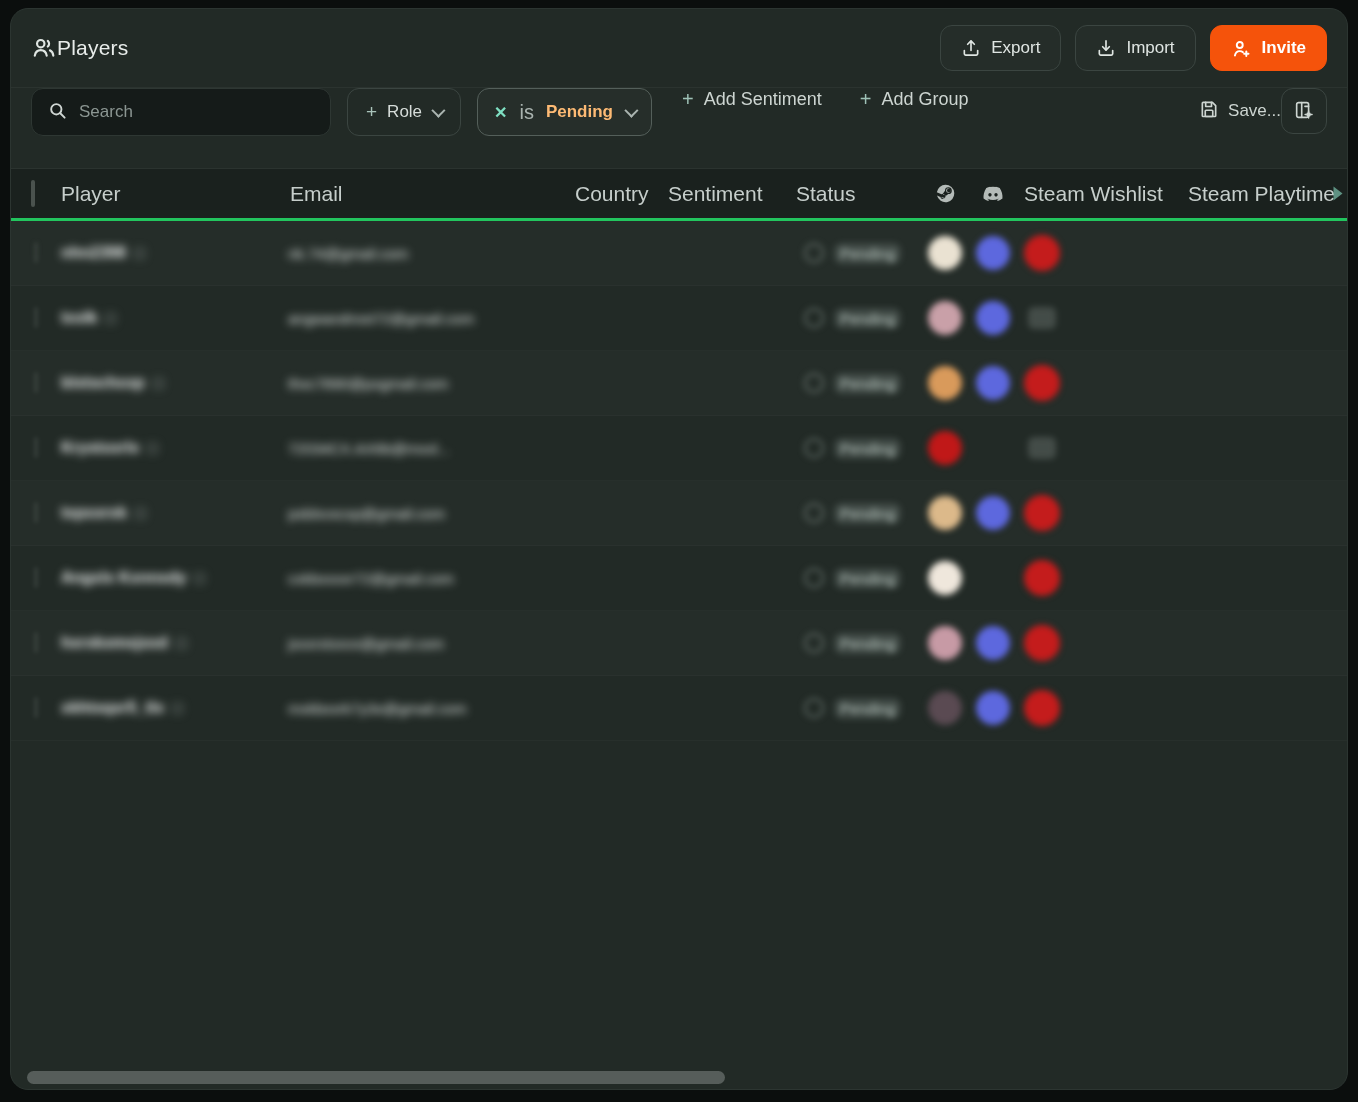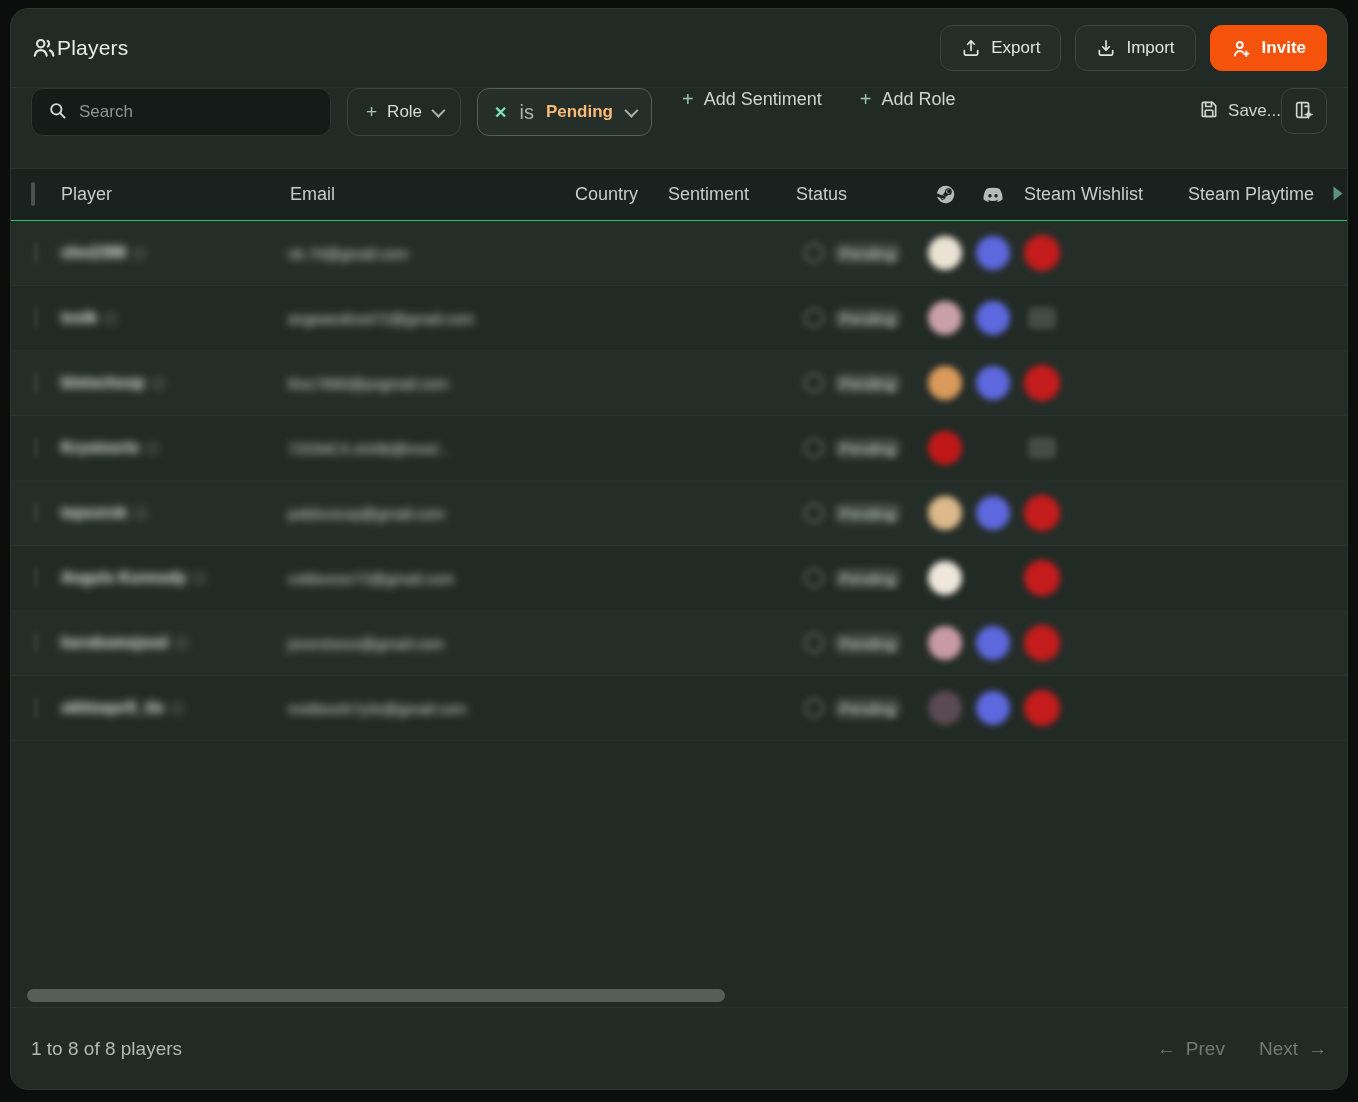--- a/index.html
+++ b/index.html
@@ -48,22 +48,22 @@
   .chevron { width:10px; height:10px; border-right:2px solid #aab4b0; border-bottom:2px solid #aab4b0; transform:rotate(45deg) translateY(-2px); }
   .text-btn { display:flex; align-items:center; gap:10px; background:none; border:none; color:#cdd5d1; font-size:18px; cursor:pointer; font-family:inherit; }
   .text-btn .plus { color:#9fc2b7; font-size:20px; }
   .right-tools { margin-left:auto; display:flex; align-items:center; }
   .save-btn { display:flex; align-items:center; gap:9px; background:none; border:none; color:#cdd5d1; font-size:17px; cursor:pointer; font-family:inherit; }
   .cols-btn { width:46px; height:46px; border:1px solid #3b4541; border-radius:12px; background:transparent; display:flex; align-items:center; justify-content:center; cursor:pointer; }
 
   
   .grid-row { display:grid; grid-template-columns:48px 229px 285px 93px 128px 127px 48px 47px 170px 1fr; align-items:center; }
   .thead {
-    height:53px; background:#1a211e; border-top:1px solid #2b332f; border-bottom:1px solid #22c55e;
-    color:#c6cecb; font-size:18px; flex:none; position:relative;
+    height:53px; background:#1a211e; border-top:1px solid #2b332f; border-bottom:3px solid #22c55e;
+    color:#c6cecb; font-size:21px; flex:none; position:relative;
   }
   .thead .cell { padding-left:2px; }
   .checkbox { width:22px; height:22px; border:2px solid #4a524e; border-radius:6px; margin-left:20px; background:transparent; }
   .icon-head { display:flex; justify-content:center; opacity:.85; }
   .sort-wedge { position:absolute; right:2px; top:20px; width:0; height:0; border-left:7px solid transparent; border-right:7px solid transparent; border-bottom:9px solid #6fae9b; transform:rotate(90deg); opacity:.8; }
 
   .tbody { flex:none; }
   .trow { height:65px; border-bottom:1px solid rgba(255,255,255,0.025); }
   .trow:nth-child(odd) { background:rgba(255,255,255,0.015); }
 
@@ -175,21 +175,21 @@
       <span class="chevron"></span>
     </div>
 
     <button class="text-btn" style="margin-left:14px;">
       <span class="plus">+</span>
       <span>Add Sentiment</span>
     </button>
 
     <button class="text-btn" style="margin-left:22px;">
       <span class="plus">+</span>
-      <span>Add Role</span>
+      <span>Add Group</span>
     </button>
 
     <div class="right-tools">
       <button class="save-btn">
         <span>
           <svg width="20" height="20" viewBox="0 0 24 24" fill="none" stroke="#cdd5d1" stroke-width="2" stroke-linecap="round" stroke-linejoin="round">
             <path d="M5 4h11l4 4v12a1 1 0 0 1-1 1H5a1 1 0 0 1-1-1V5a1 1 0 0 1 1-1z"></path>
             <path d="M8 4v5h7V4"></path>
               <rect x="7.5" y="13.5" width="9" height="7.5" rx="1"></rect>
           </svg>
@@ -422,26 +422,13 @@
         <div class="empty-cell"></div>
       </div>
     </div>
 
   <div class="spacer"></div>
 
   <div class="hscroll">
     <div class="thumb"></div>
   </div>
 
-  <div class="footer">
-    <span class="count-text">1 to 8 of 8 players</span>
-    <div class="pager">
-      <button class="pg">
-        <span>←</span>
-        <span>Prev</span>
-      </button>
-      <button class="pg">
-        <span>Next</span>
-        <span>→</span>
-      </button>
-    </div>
-  </div>
 </div>
 
 </body></html>

